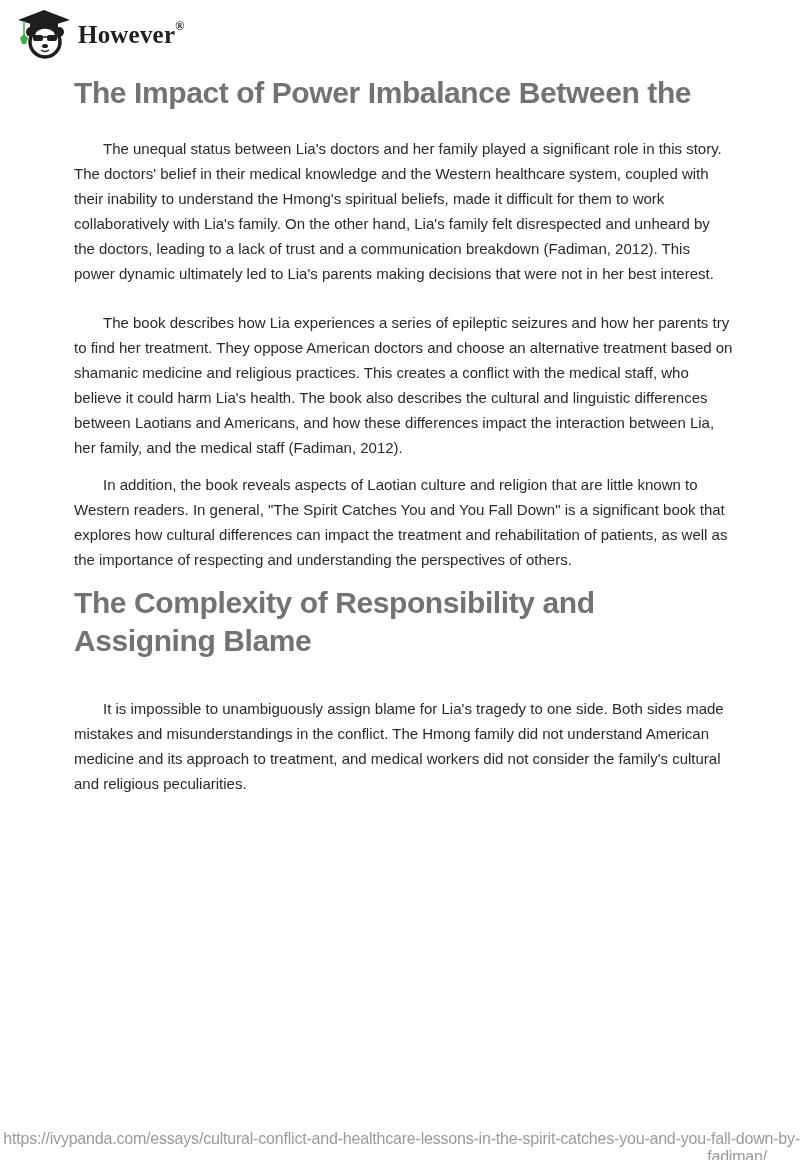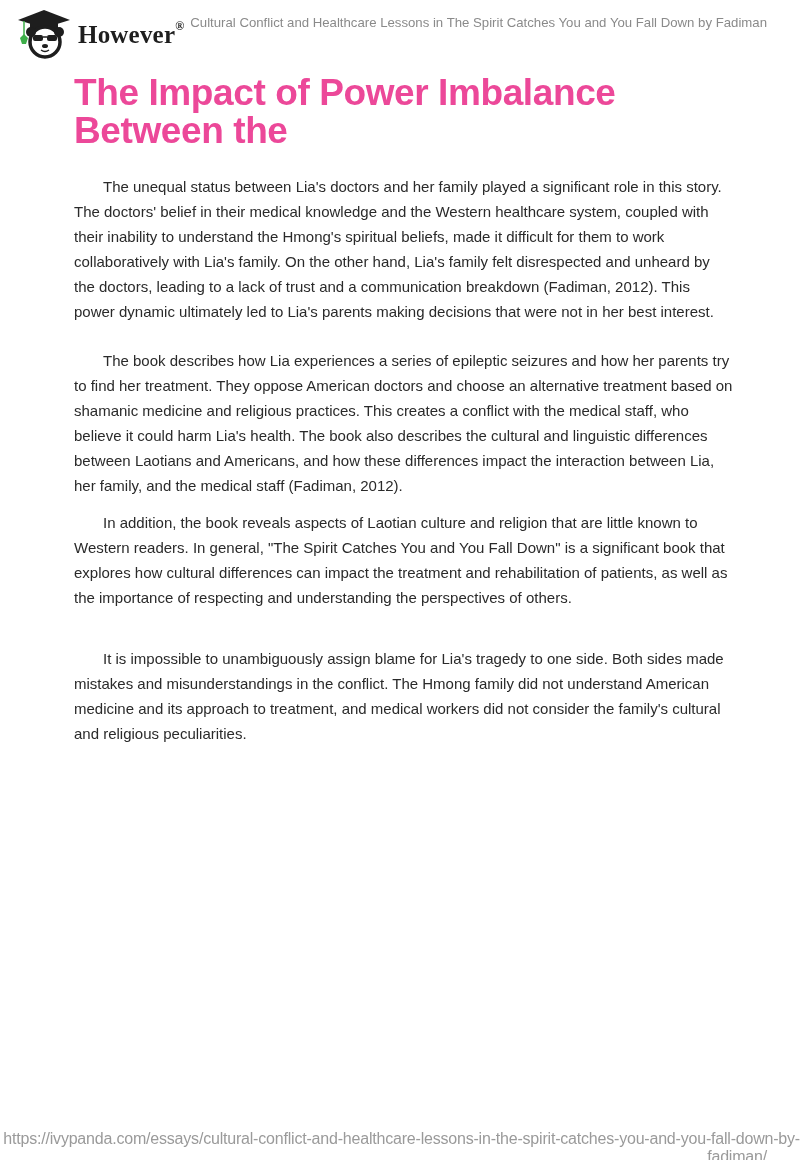--- a/index.html
+++ b/index.html
@@ -4,21 +4,21 @@
 <style>
   html, body { margin: 0; padding: 0; background: #ffffff; }
   body { width: 800px; height: 1160px; position: relative; overflow: hidden; font-family: "Liberation Sans", sans-serif; color: #222; }
   .header { position: absolute; left: 0; top: 0; width: 800px; height: 60px; }
   .logo { position: absolute; left: 16px; top: 8px; display: flex; align-items: center; }
   .logo-mark { width: 56px; height: 50px; position: relative; }
   .logo-text { font-family: "Liberation Serif", serif; font-weight: bold; font-size: 25px; color: #1e1e1e; margin-left: 6px; margin-top: 4px; letter-spacing: 0.2px; }
   .logo-text sup { font-size: 12px; vertical-align: top; position: relative; top: -2px; }
   .doc-title { position: absolute; right: 33px; top: 15px; font-size: 13.2px; color: #8a8a8a; white-space: nowrap; }
   .content { position: absolute; left: 74px; top: 70px; width: 660px; }
-  h2 { font-family: "Liberation Sans", sans-serif; font-weight: bold; font-size: 37px; line-height: 38px; color: #ec4899; margin: 0; letter-spacing: -0.4px; }
+  h2 { font-family: "Liberation Sans", sans-serif; font-weight: bold; font-size: 30px; line-height: 38px; color: #737373; margin: 0; letter-spacing: -0.4px; }
   p { font-size: 15px; line-height: 25px; margin: 0; color: #2a2a2a; text-indent: 29px; }
   .footer { position: absolute; left: 0; width: 800px; top: 1130px; text-align: right; }
   .footer span { font-size: 16px; color: #9a9a9a; margin-right: 33px; letter-spacing: -0.2px; }
 </style>
 </head>
 <body>
 
 <div class="header">
   <div class="logo">
     <div class="logo-mark">
@@ -37,31 +37,34 @@
         <rect x="17" y="27" width="10" height="6" rx="2" fill="#1e1e1e"></rect>
         <rect x="31" y="27" width="10" height="6" rx="2" fill="#1e1e1e"></rect>
         <line x1="27" y1="29" x2="31" y2="29" stroke="#1e1e1e" stroke-width="1.5"></line>
 
         <ellipse cx="29" cy="38" rx="3" ry="2" fill="#1e1e1e"></ellipse>
         <path d="M25,42 Q29,45 33,42" stroke="#1e1e1e" stroke-width="1.3" fill="none"></path>
       </svg>
     </div>
     <div class="logo-text"><span>However</span><sup>®</sup></div>
   </div>
-  <div class="doc-title">Cultural Conflict and Healthcare Lessons in The Spirit Catches You and You Fall Down by Fadiman</div>
 </div>
 
 <div class="content">
 
   <h2 style="margin-top:4px;">
     <span>The Impact of Power Imbalance Between the</span><br>
   </h2>
   <p style="margin-top:24px;">The unequal status between Lia's doctors and her family played a significant role in this story. The doctors' belief in their medical knowledge and the Western healthcare system, coupled with their inability to understand the Hmong's spiritual beliefs, made it difficult for them to work collaboratively with Lia's family. On the other hand, Lia's family felt disrespected and unheard by the doctors, leading to a lack of trust and a communication breakdown (Fadiman, 2012). This power dynamic ultimately led to Lia's parents making decisions that were not in her best interest.</p>
 
   <p style="margin-top:24px;">The book describes how Lia experiences a series of epileptic seizures and how her parents try to find her treatment. They oppose American doctors and choose an alternative treatment based on shamanic medicine and religious practices. This creates a conflict with the medical staff, who believe it could harm Lia's health. The book also describes the cultural and linguistic differences between Laotians and Americans, and how these differences impact the interaction between Lia, her family, and the medical staff (Fadiman, 2012).</p>
   <p style="margin-top:12px;">In addition, the book reveals aspects of Laotian culture and religion that are little known to Western readers. In general, "The Spirit Catches You and You Fall Down" is a significant book that explores how cultural differences can impact the treatment and rehabilitation of patients, as well as the importance of respecting and understanding the perspectives of others.</p>
 
+  <h2 style="margin-top:12px;">
+    <span>The Complexity of Responsibility and</span><br>
+    <span>Assigning Blame</span>
+  </h2>
   <p style="margin-top:36px;">It is impossible to unambiguously assign blame for Lia's tragedy to one side. Both sides made mistakes and misunderstandings in the conflict. The Hmong family did not understand American medicine and its approach to treatment, and medical workers did not consider the family's cultural and religious peculiarities.</p>
 </div>
 
 <div class="footer">
   <span>https://ivypanda.com/essays/cultural-conflict-and-healthcare-lessons-in-the-spirit-catches-you-and-you-fall-down-by-fadiman/</span>
 </div>
 
 </body></html>

